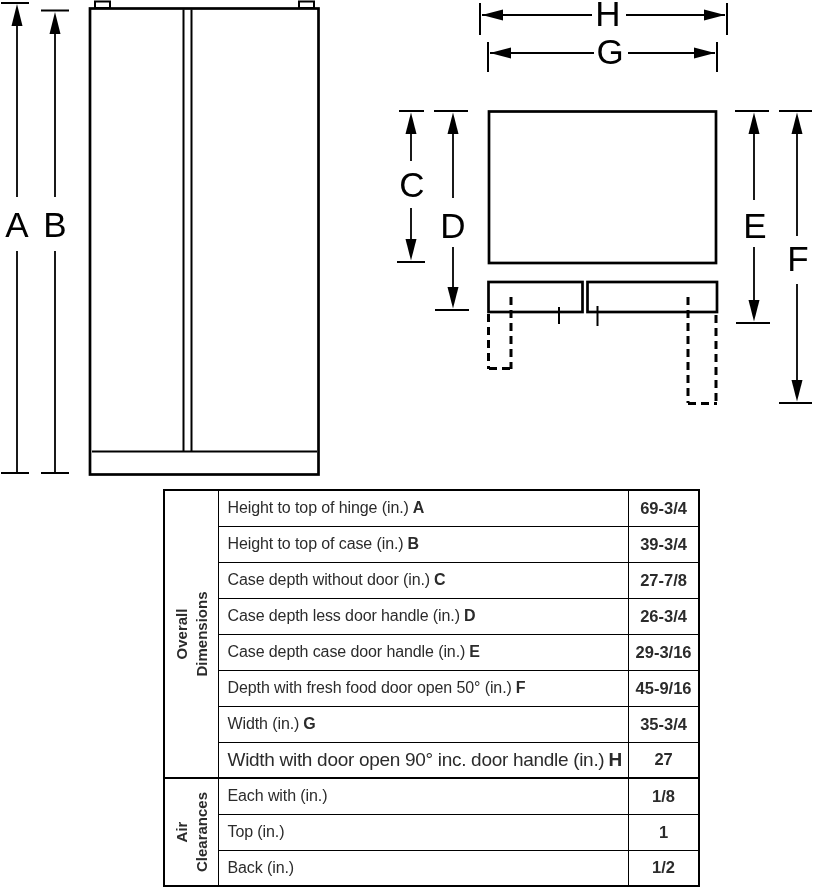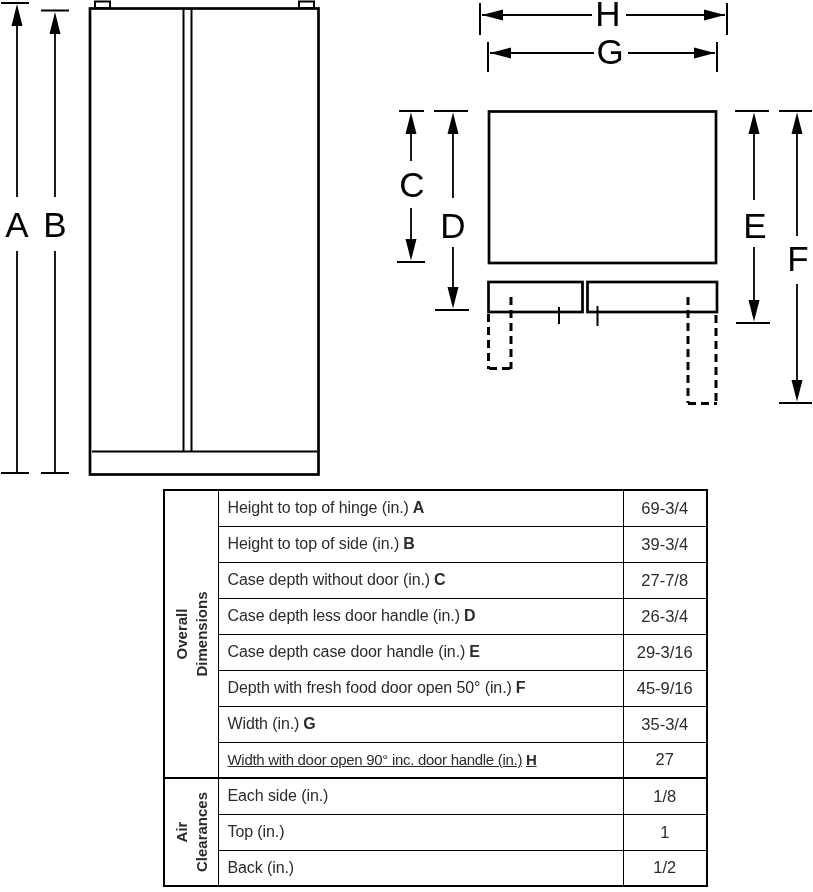--- a/index.html
+++ b/index.html
@@ -26,23 +26,23 @@
   }
   .spec-table td, .spec-table th { border:1.5px solid #000; }
   .spec-table { border:2.5px solid #000; }
   .spec-table tr { height:36px; }
   .lab-cell {
     width:405px; padding:0 6px 0 9px; text-align:left;
     font-size:16px; font-weight:400; letter-spacing:-0.1px;
     white-space:nowrap; overflow:hidden;margin-top:38px;
   }
   .lab-cell .ltr { font-weight:700; margin-left:4px; }
-  .lab-condensed { font-size:15px; letter-spacing:-0.3px;text-decoration:underline; }
+  .lab-condensed { font-size:19px; letter-spacing:-0.3px; }
   .val-cell {
-    width:84px; text-align:center; font-weight:400; font-size:16.5px;
+    width:71px; text-align:center; font-weight:700; font-size:16.5px;
   }
   .vhead { width:54px; padding:0; }
   .sec-divider { border-top:2.5px solid #000 !important; }
   .vhwrap { position:relative; width:100%; }
   .vhwrap-tall { height:283px; }
   .vhwrap-short { height:103px; }
   .vh {
     position:absolute; left:50%; top:50%;
     transform:translate(-50%,-50%) rotate(-90deg);
     white-space:pre-line; text-align:center;
@@ -165,21 +165,21 @@
       <th class="vhead" rowspan="8">
         <div class="vhwrap vhwrap-tall">
               <span class="vh">Overall
 Dimensions</span>
             </div>
       </th>
       <td class="lab-cell"><span>Height to top of hinge (in.)</span><b class="ltr">A</b></td>
       <td class="val-cell">69-3/4</td>
     </tr>
     <tr>
-      <td class="lab-cell"><span>Height to top of side (in.)</span><b class="ltr">B</b></td>
+      <td class="lab-cell"><span>Height to top of case (in.)</span><b class="ltr">B</b></td>
       <td class="val-cell">39-3/4</td>
     </tr>
     <tr>
       <td class="lab-cell"><span>Case depth without door (in.)</span><b class="ltr">C</b></td>
       <td class="val-cell">27-7/8</td>
     </tr>
     <tr>
       <td class="lab-cell"><span>Case depth less door handle (in.)</span><b class="ltr">D</b></td>
       <td class="val-cell">26-3/4</td>
     </tr>
@@ -199,21 +199,21 @@
       <td class="lab-cell lab-condensed"><span>Width with door open 90° inc. door handle (in.)</span><b class="ltr">H</b></td>
       <td class="val-cell">27</td>
     </tr>
     <tr>
       <th class="vhead sec-divider" rowspan="3">
         <div class="vhwrap vhwrap-short">
               <span class="vh">Air
 Clearances</span>
             </div>
       </th>
-      <td class="lab-cell sec-divider"><span>Each side (in.)</span></td>
+      <td class="lab-cell sec-divider"><span>Each with (in.)</span></td>
       <td class="val-cell sec-divider">1/8</td>
     </tr>
     <tr>
       <td class="lab-cell"><span>Top (in.)</span></td>
       <td class="val-cell">1</td>
     </tr>
     <tr>
       <td class="lab-cell"><span>Back (in.)</span></td>
       <td class="val-cell">1/2</td>
     </tr>

